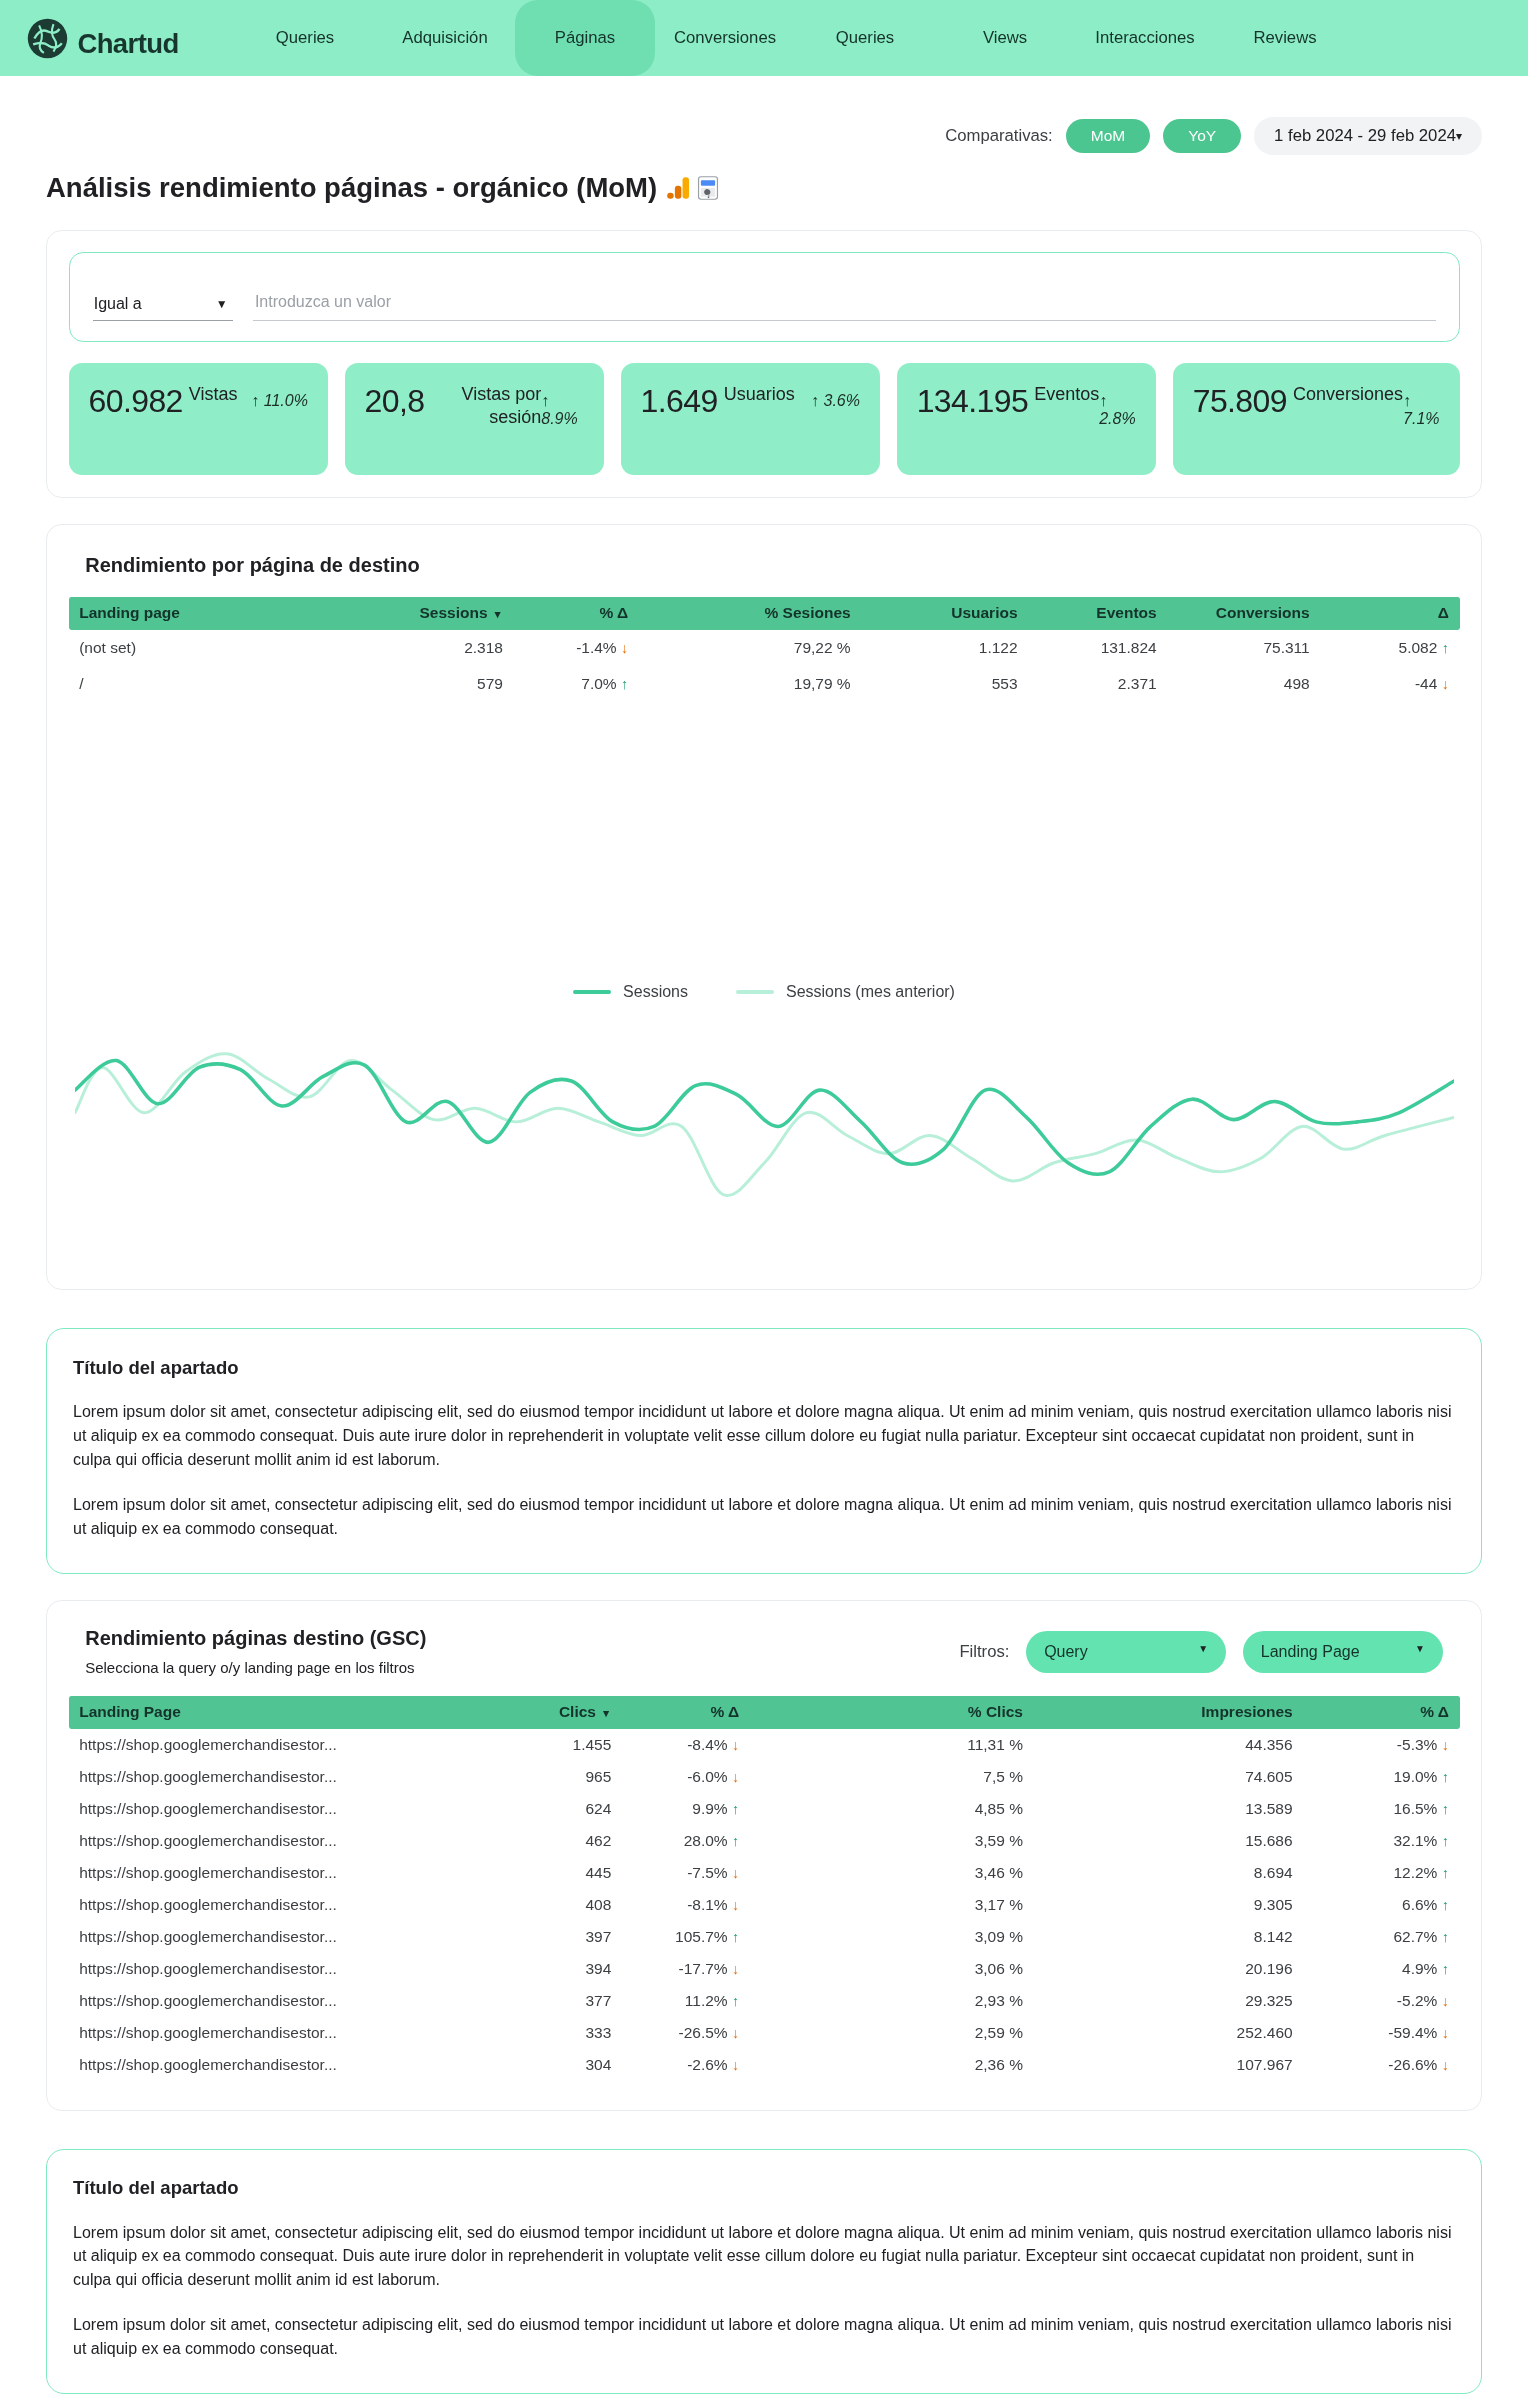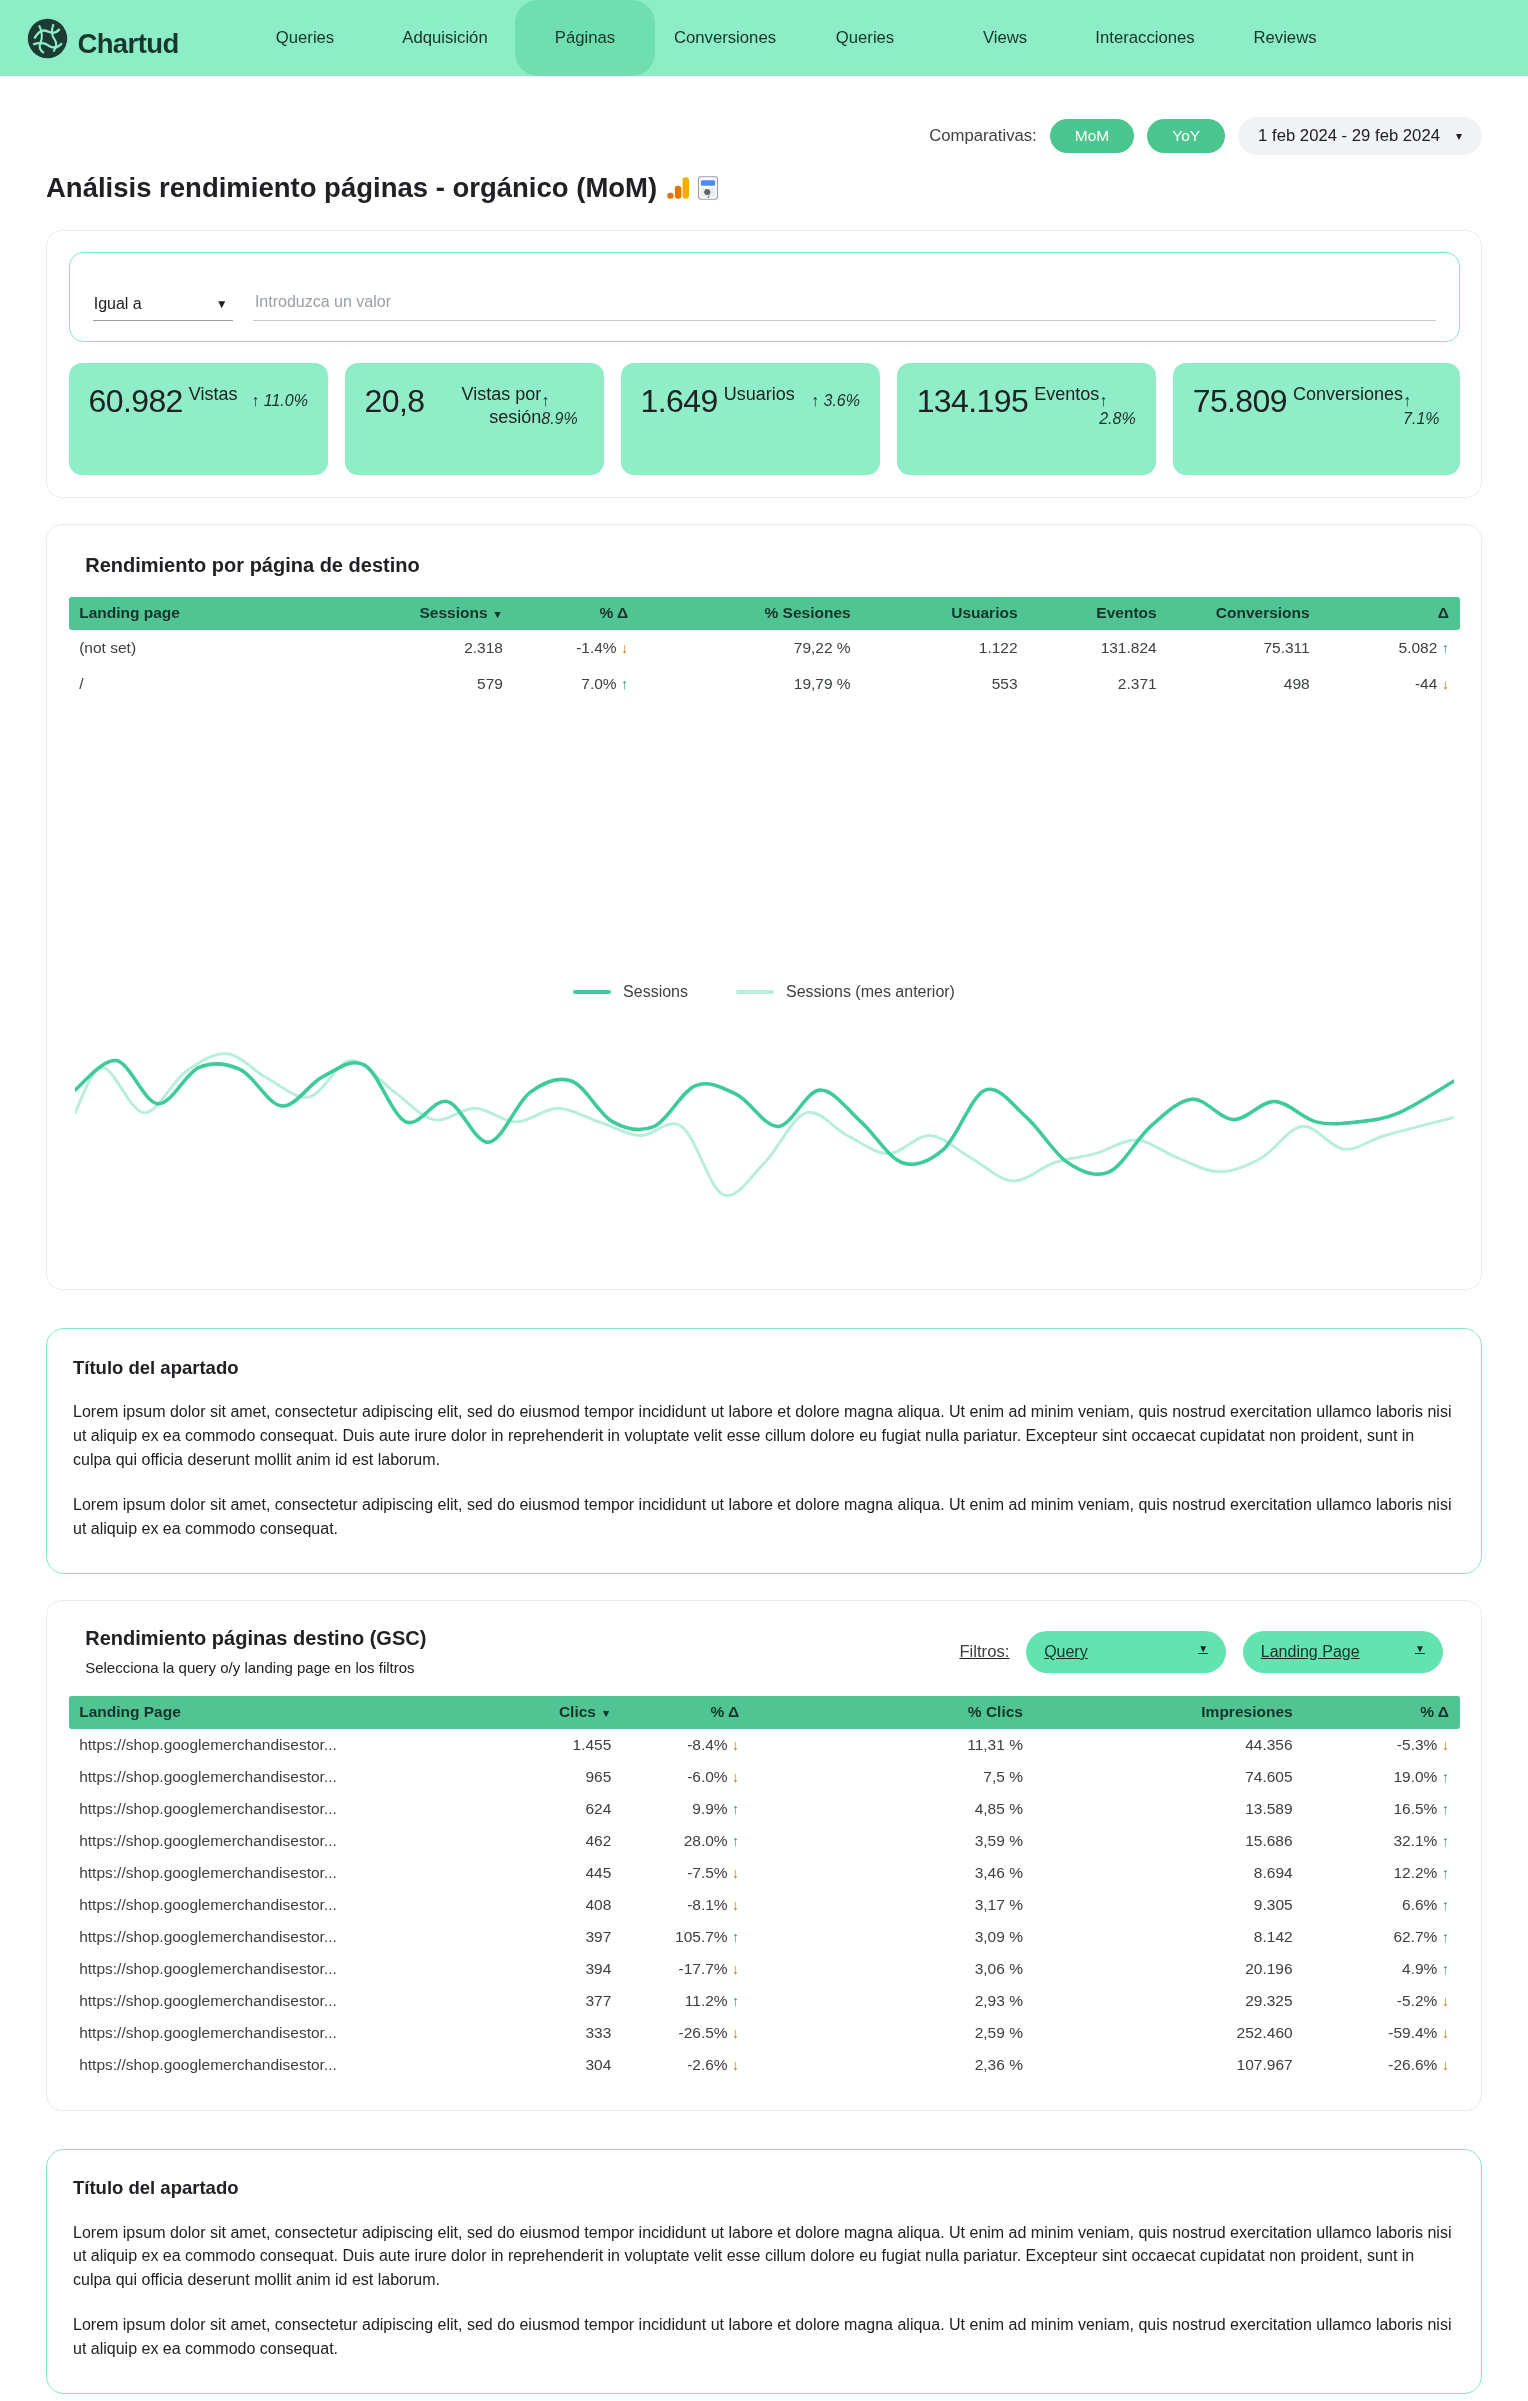--- a/index.html
+++ b/index.html
@@ -67,21 +67,21 @@
     font-size: 15.5px;
     padding: 7.8px 25px;
   }
   .pill.gray {
     background: #f1f3f4;
     color: #202124;
     font-size: 16.7px;
     padding: 9px 20px;
     display: flex;
     align-items: center;
-    gap: 16px;
+    gap: 0;
   }
   .caret { font-size: 12px; color: #202124; }
   .page-title {
     margin-top: 16.7px;
     font-size: 27.5px;
     font-weight: bold;
     color: #202124;
     display: flex;
     align-items: center;
     gap: 4.8px;
@@ -207,21 +207,21 @@
     margin-top: 38px;
     padding: 27.5px 26px 33px;
   }
   .note-title { font-size: 18.5px; font-weight: bold; color: #202124; }
   .note-box p { font-size: 16px; line-height: 1.48; color: #202124; margin-top: 21.5px; }
   
   .gsc-card { padding: 26px 21.5px 29px; }
   .gsc-header { display: flex; justify-content: space-between; align-items: flex-start; padding: 0 16.7px; }
   .gsc-title-block .section-title { margin-left: 0; }
   .gsc-subtitle { font-size: 15px; color: #202124; margin-top: 8.4px; }
-  .gsc-filters { display: flex; align-items: center; gap: 16.7px; margin-top: 3.6px; text-decoration: underline; }
+  .gsc-filters { display: flex; align-items: center; gap: 16.7px; margin-top: 3.6px; }
   .filters-label { font-size: 16.7px; color: #3c4043; }
   .filter-pill {
     width: 200px;
     background: #63E3B0;
     border: none;
     border-radius: 24px;
     padding: 12px 18px;
     font-size: 16px;
     color: #14332B;
     display: flex;

